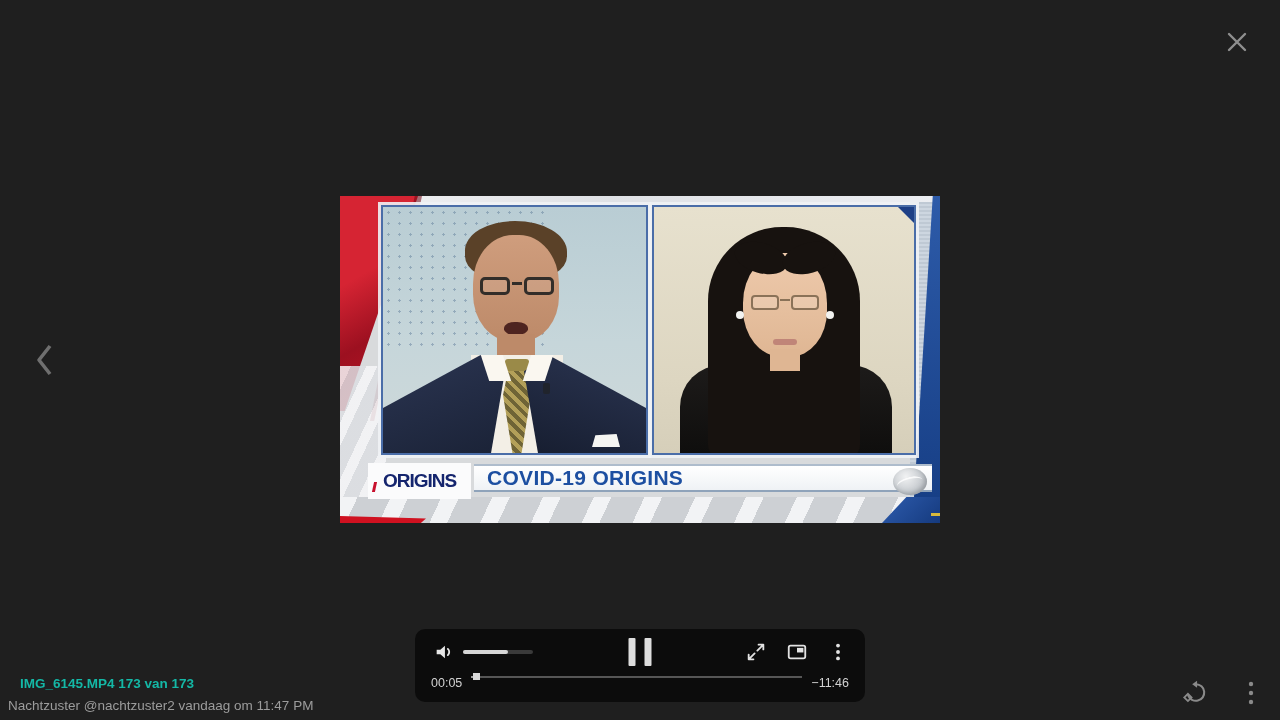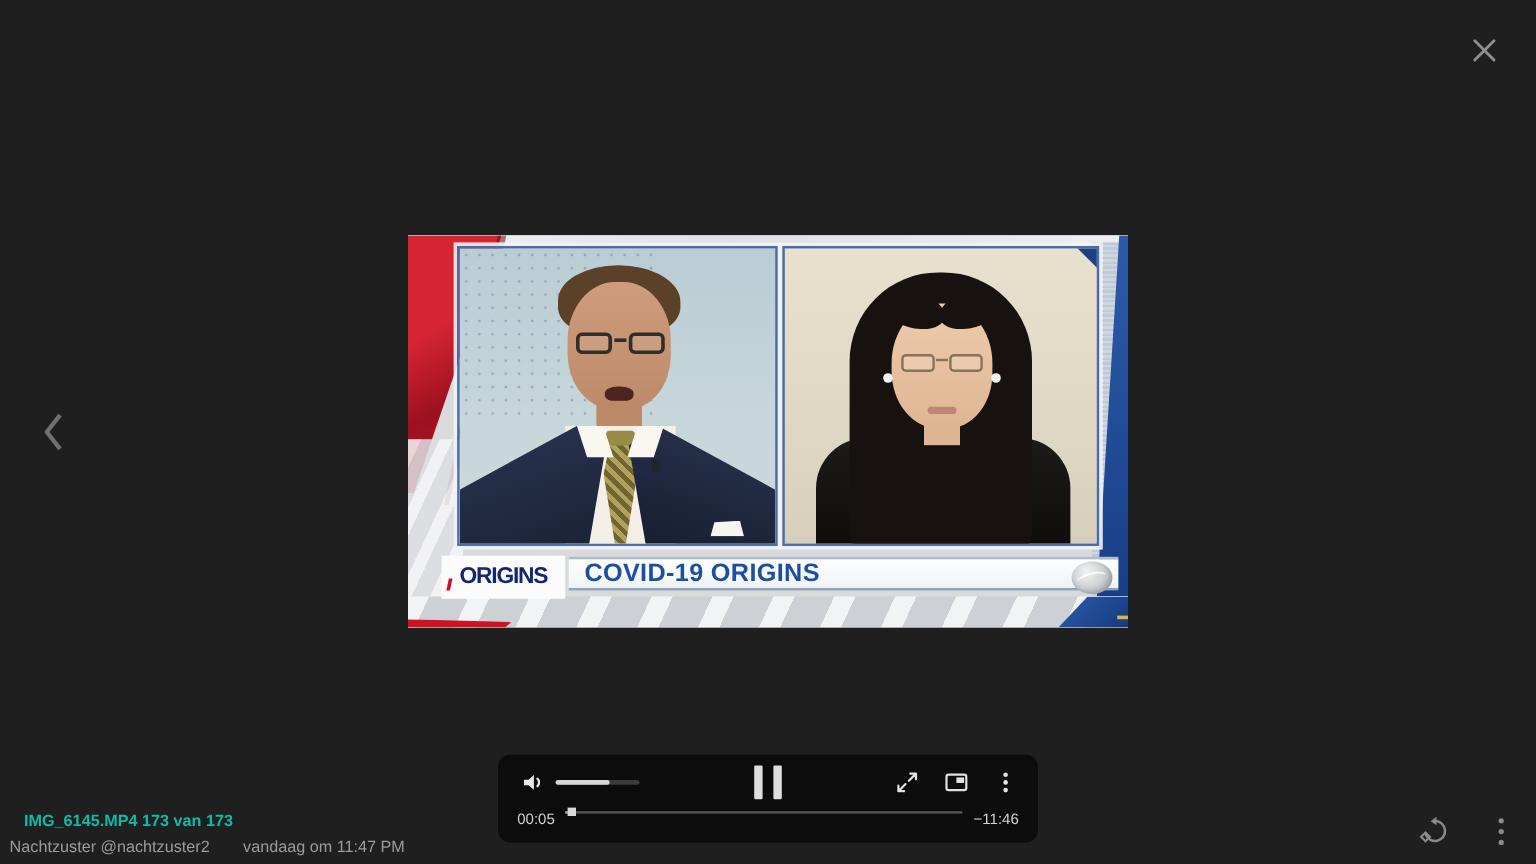--- a/index.html
+++ b/index.html
@@ -116,21 +116,21 @@
   .ctl-icon { width:22px; height:22px; cursor:pointer; }
   .seek-row { left:16px; right:16px; top:47px; height:18px; display:flex; gap:9px; position:absolute; }
   .time-label { font-size:12.5px; color:#d2d2d2; white-space:nowrap; }
   .seek-track { flex:1; height:2px; background:#565656; position:relative; cursor:pointer; }
   .seek-fill { left:0; top:0; height:2px; background:#9a9a9a; }
   .seek-handle { top:-3px; width:7px; height:7px; background:#d9d9d9; cursor:pointer; }
 
   
   .footer-line1 { left:20px; top:676px; font-size:13.5px; font-weight:700; color:#14b8a6; }
   .footer-line2 { left:8px; top:698px; font-size:13.5px; color:#9c9c9c; }
-  .footer-line2 .ts { margin-left:24px; }
+  .footer-line2 .ts { margin-left:0; }
   .rotate-btn { left:1182px; top:679px; width:27px; height:27px; cursor:pointer; }
   .viewer-menu { left:1245px; top:680px; width:12px; height:26px; cursor:pointer; }
 </style>
 </head>
 <body>
 
 <div class="abs close-btn">
   <svg width="26" height="26" viewBox="0 0 26 26">
     <path d="M5 5 L21 21 M21 5 L5 21" stroke="#8f8f8f" stroke-width="2.4" stroke-linecap="round"></path>
   </svg>

